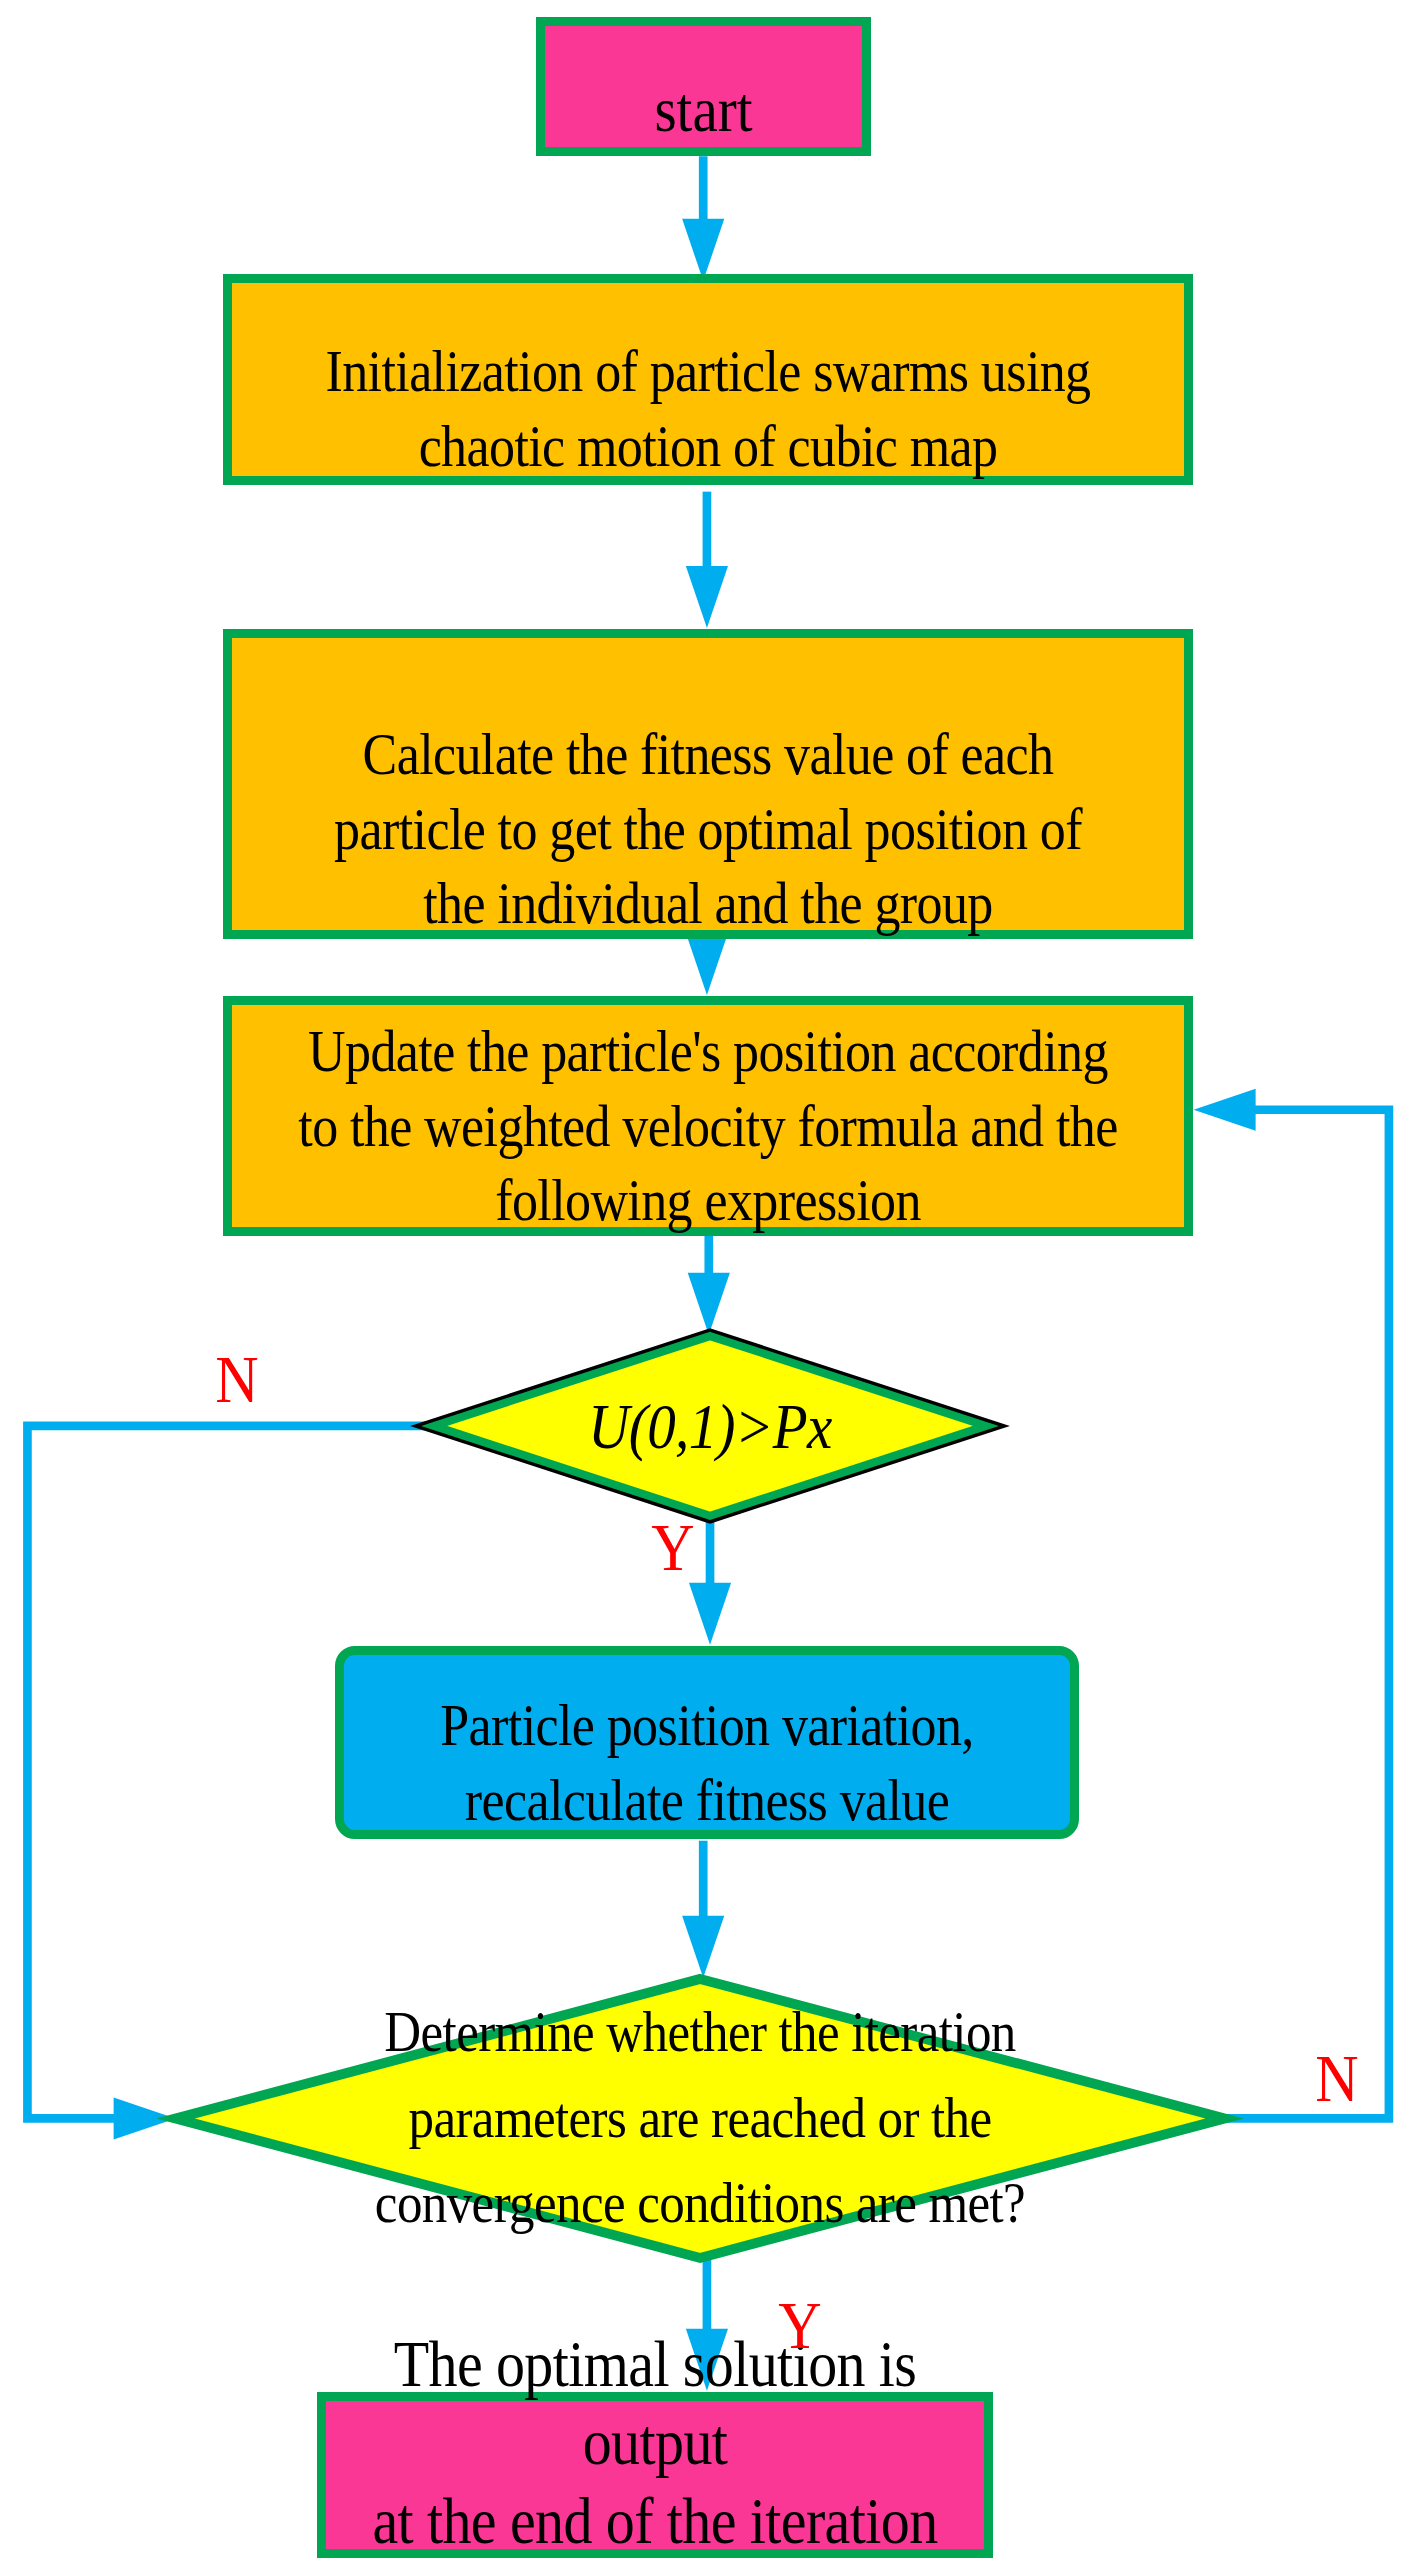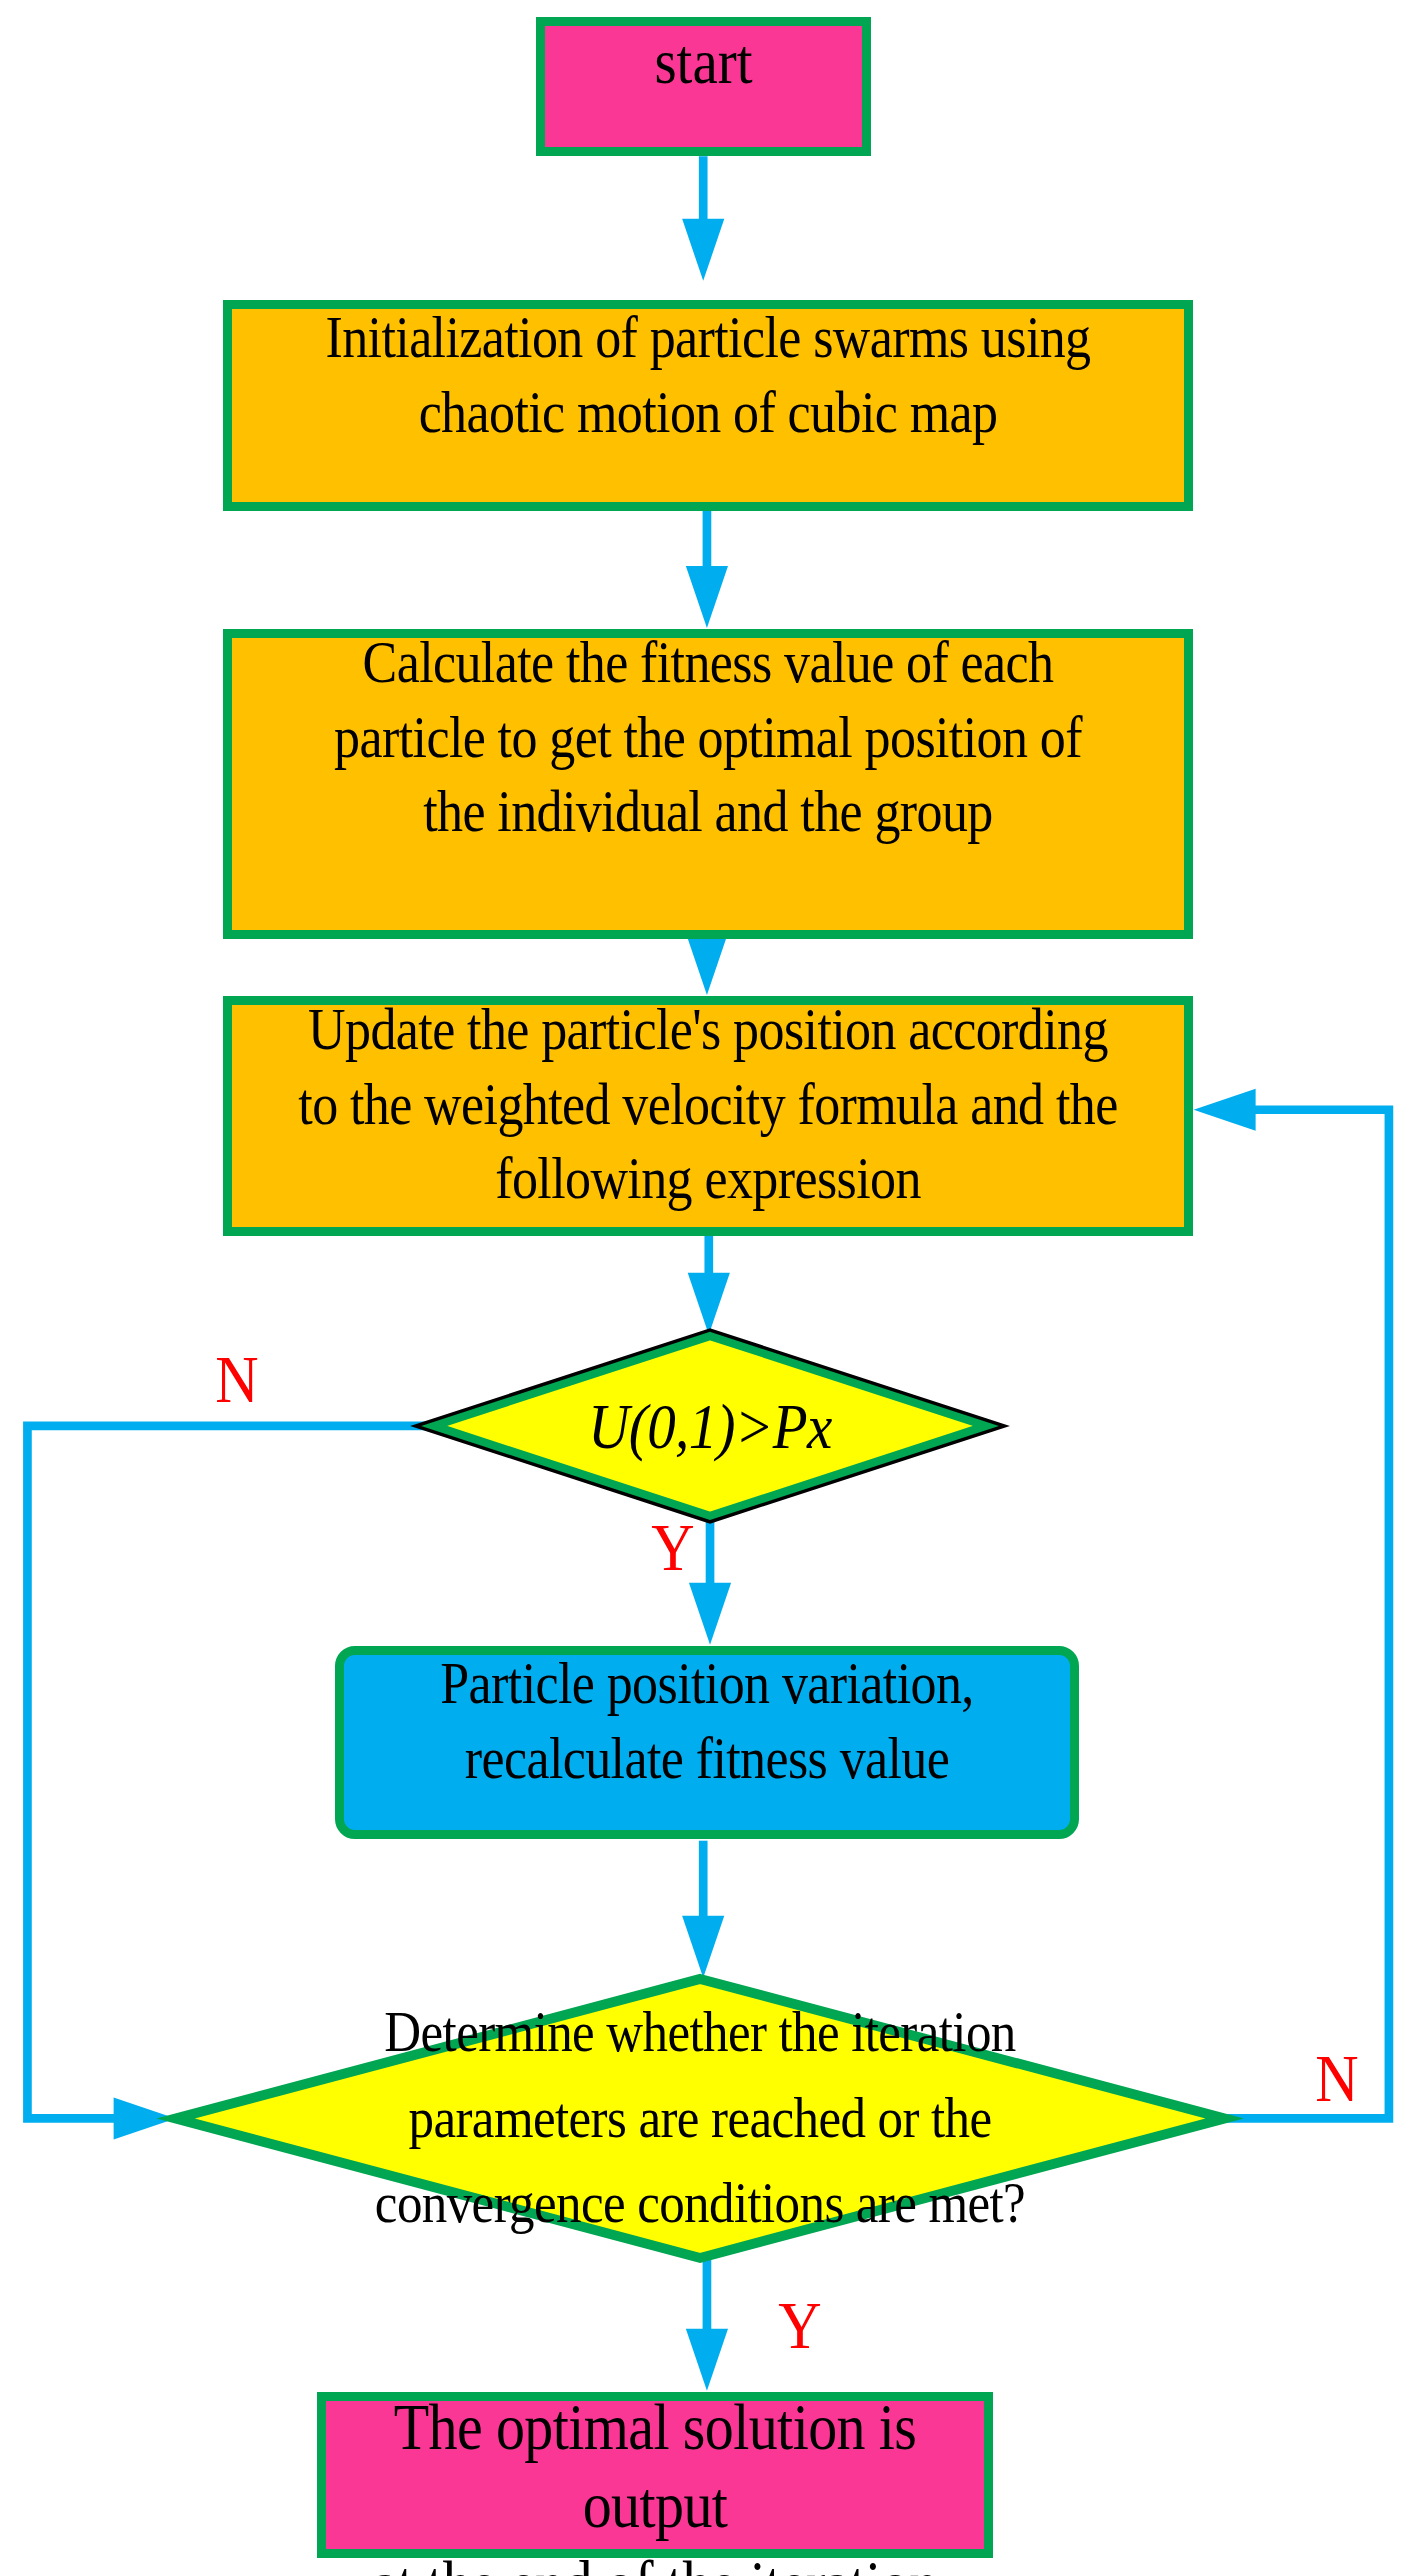--- a/index.html
+++ b/index.html
@@ -17,21 +17,21 @@
   .connector{stroke:var(--connector-blue,#00AEEF);stroke-width:14;fill:none;}
   .arrowhead{fill:var(--connector-blue,#00AEEF);stroke:none;}
   .decision-outline{fill:var(--decision-yellow,#FFFF00);stroke:var(--text-black,#000);stroke-width:24;}
   .decision-fill{fill:var(--decision-yellow,#FFFF00);stroke:var(--border-green,#00A651);stroke-width:13;}
   .decision-fill.no-black{stroke-width:16;}
 
   .node{
     position:absolute;
     box-sizing:border-box;
     border:9.3px solid var(--border-green,#00A651);
-    display:flex;align-items:flex-start;justify-content:center;
+    display:flex;align-items:flex-end;justify-content:center;
     text-align:center;
   }
   .terminator{background:var(--terminator-pink,#FA3795);}
   .process{background:var(--process-orange,#FFC000);}
   .variation{background:var(--variation-blue,#00AEEF);border-radius:20px;}
 
   .txt{
     white-space:pre-line;
     transform:scale(1,1.12);
     transform-origin:center;
@@ -96,21 +96,21 @@
     <polygon class="decision-outline" points="1145,2155 1590,2300 1145,2445 700,2300"></polygon>
     <polygon class="decision-fill" points="1145,2155 1590,2300 1145,2445 700,2300"></polygon>
 
     <polygon class="decision-fill no-black" points="1129,3192 1975,3417 1129,3642 283,3417"></polygon>
   </svg>
 
   <div class="node terminator" id="n-start" style="left:536px;top:17.4px;width:335px;height:139px;">
     <div class="txt">start</div>
   </div>
 
-  <div class="node process" id="n-init" style="left:223px;top:300px;width:970px;height:211px;">
+  <div class="node process" id="n-init" style="left:223px;top:274px;width:970px;height:211px;">
     <div class="txt">Initialization of particle swarms using
 chaotic motion of cubic map</div>
   </div>
 
   <div class="node process" id="n-fitness" style="left:223px;top:629px;width:970px;height:310px;">
     <div class="txt">Calculate the fitness value of each
 particle to get the optimal position of
 the individual and the group</div>
   </div>
 

